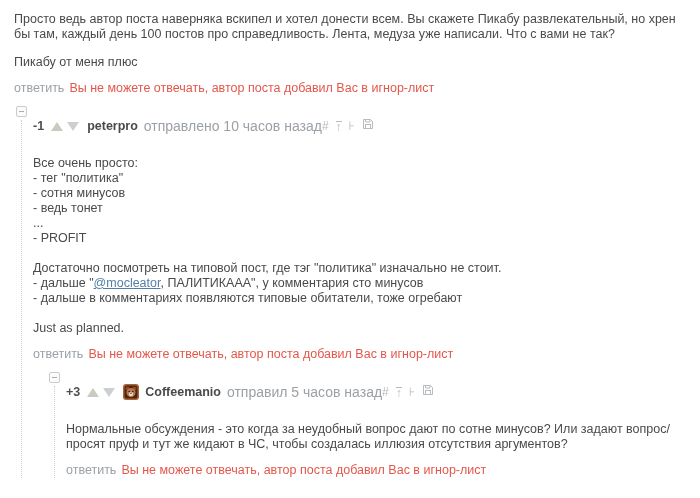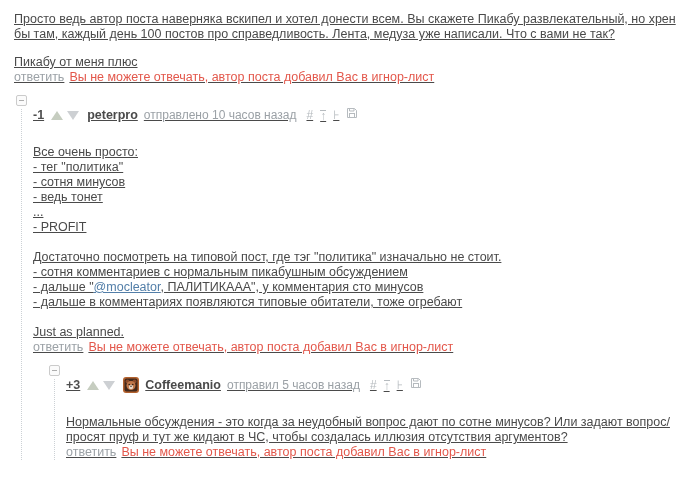--- a/index.html
+++ b/index.html
@@ -1,24 +1,24 @@
 <!DOCTYPE html>
 <html><head>
 <meta charset="utf-8">
 <style>
   html,body{margin:0;padding:0;}
   body{
     width:700px;height:498px;overflow:hidden;background:#ffffff;
     font-family:"Liberation Sans","DejaVu Sans",sans-serif;
     font-size:12.5px;line-height:15px;color:#4a4a4a;
   }
-  .page{padding:12px 22px 0 14px;text-decoration:underline;}
+  .page{padding:12px 22px 0 14px;}
   p{margin:0;}
   .intro-text{margin-bottom:13px;}
-  .reply-row{margin-top:0;white-space:nowrap;}
+  .reply-row{margin-top:11px;white-space:nowrap;}
   .reply-label{color:#9ba1a6;margin-right:5px;cursor:pointer;}
   .reply-notice{color:#e3574b;}
   
   .thread{display:flex;margin-top:10px;align-items:stretch;}
   .thread .thread{margin-left:14px;}
   .rail{display:flex;flex-direction:column;width:19px;flex:none;}
   .collapse-box{
     width:11px;height:11px;box-sizing:border-box;margin-left:2px;
     border:1px solid #cbcbcb;border-radius:2px;background:#fbfbfb;
     display:flex;align-items:center;justify-content:center;cursor:pointer;flex:none;
@@ -27,21 +27,21 @@
   .rail-line{flex:1;width:0;border-left:1px dotted #ccd1d5;margin-left:7px;margin-top:3px;}
   .c-body{flex:1;min-width:0;}
   .c-header{display:flex;align-items:center;margin-top:12px;height:16px;}
   .rating{font-weight:bold;color:#4f4f4f;margin-right:7px;}
   .votes{display:flex;align-items:center;margin-right:8px;}
   .arr{width:0;height:0;border-left:6px solid transparent;border-right:6px solid transparent;display:inline-block;cursor:pointer;}
   .arr.up{border-bottom:9px solid #c6cdc0;margin-right:4px;}
   .arr.down{border-top:9px solid #cdd0d3;}
   .avatar{width:16px;height:16px;margin-right:6px;flex:none;cursor:pointer;}
   .username{font-weight:bold;color:#4a4a4a;margin-right:6px;cursor:pointer;}
-  .meta{color:#9ba1a6;font-size:12px;margin-right:10px;}
+  .meta{color:#9ba1a6;font-size:14px;}
   .hicons{display:flex;align-items:center;color:#b6bbbf;font-size:12px;}
   .hicons>*{margin-right:7px;cursor:pointer;}
   .icon-totop{border-top:1px solid #b6bbbf;line-height:10px;display:inline-block;}
   .c-text{margin-top:22px;}
   .para+.para{margin-top:15px;}
   .mention{color:#527ea8;text-decoration:underline;cursor:pointer;text-align:right;}
   .more-comments{margin-top:14px;color:#9ba1a6;cursor:pointer;}
 </style>
 </head>
 <body>
@@ -90,21 +90,20 @@
         <div class="para">
           <div>Все очень просто:</div>
           <div>- тег "политика"</div>
           <div>- сотня минусов</div>
           <div>- ведь тонет</div>
           <div>...</div>
           <div>- PROFIT</div>
         </div>
         <div class="para">
           <div>Достаточно посмотреть на типовой пост, где тэг "политика" изначально не стоит.</div>
-          <div>- сотня комментариев с нормальным пикабушным обсуждением</div>
           <div><span>- дальше "</span><a class="mention">@mocleator</a><span>, ПАЛИТИКААА", у комментария сто минусов</span></div>
           <div>- дальше в комментариях появляются типовые обитатели, тоже огребают</div>
         </div>
         <div class="para">Just as planned.</div>
       </div>
 
       <div class="reply-row">
         <span class="reply-label">ответить</span><span class="reply-notice">Вы не можете отвечать, автор поста добавил Вас в игнор-лист</span>
       </div>
 

